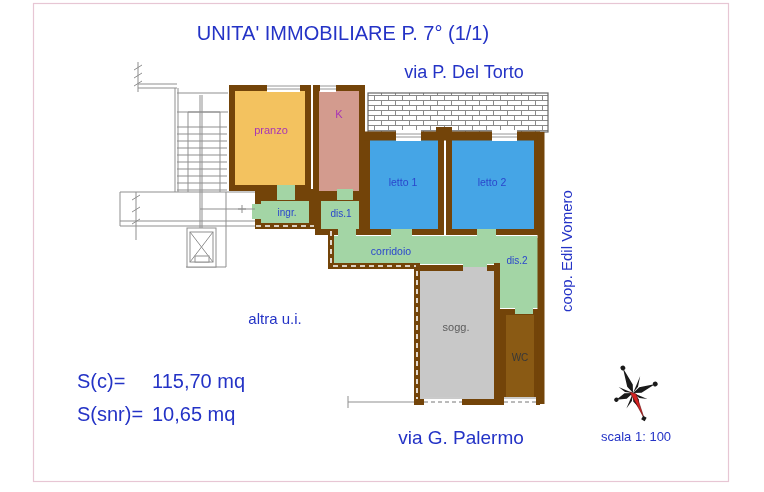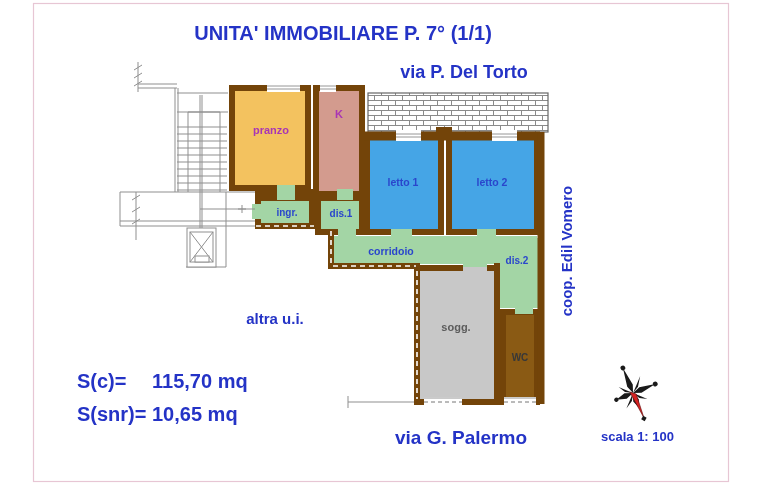--- a/index.html
+++ b/index.html
@@ -1,17 +1,17 @@
 <!DOCTYPE html>
 <html><head>
 <meta charset="utf-8">
 <style>
   html,body{margin:0;padding:0;background:#fff;}
   .canvas{position:relative;width:764px;height:492px;background:#fff;overflow:hidden;
-          font-family:"Liberation Sans",sans-serif;font-weight:bold;}
+          font-family:"Liberation Sans",sans-serif;}
   svg{display:block;}
   
   .wall{stroke:#734409;fill:none;}
   .room{stroke:#734409;stroke-width:6;}
   .gray{stroke:#8f8f8f;stroke-width:1;fill:none;}
   .grayfill{fill:#fff;stroke:#8f8f8f;stroke-width:1;}
   .winline{stroke:#8a8a8a;stroke-width:0.9;}
   .windash{stroke:#777;stroke-width:1;stroke-dasharray:4 3;}
   .bound{stroke:#fff;stroke-width:1.6;stroke-dasharray:5 4;fill:none;}
   .patch-green{fill:#a3d5a5;}

